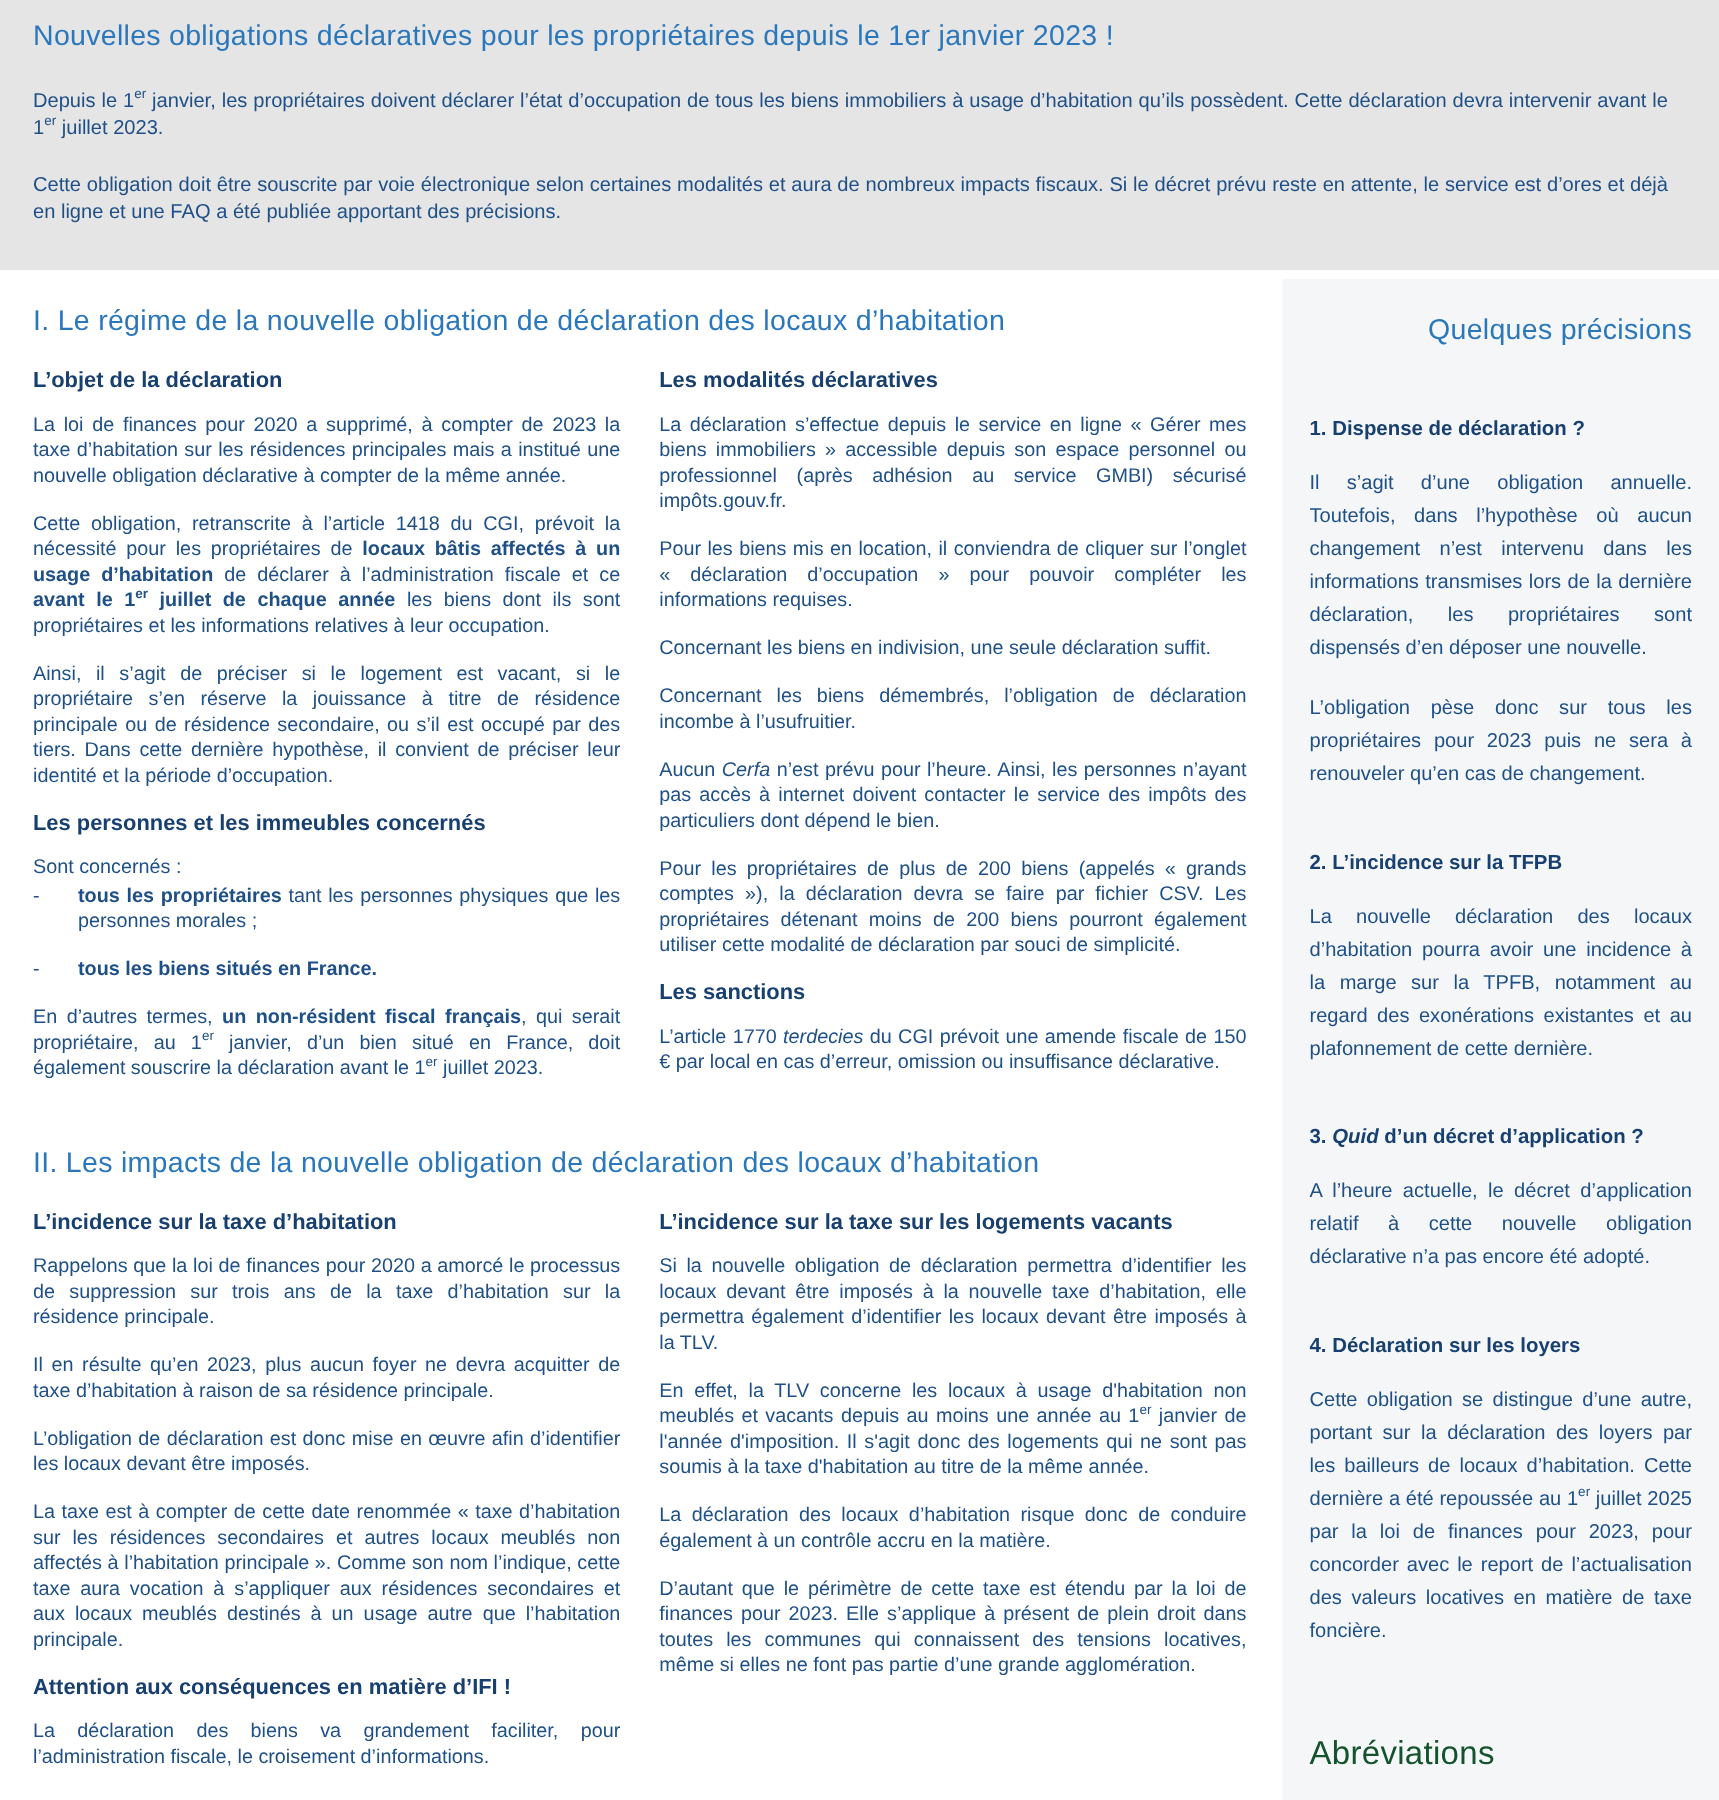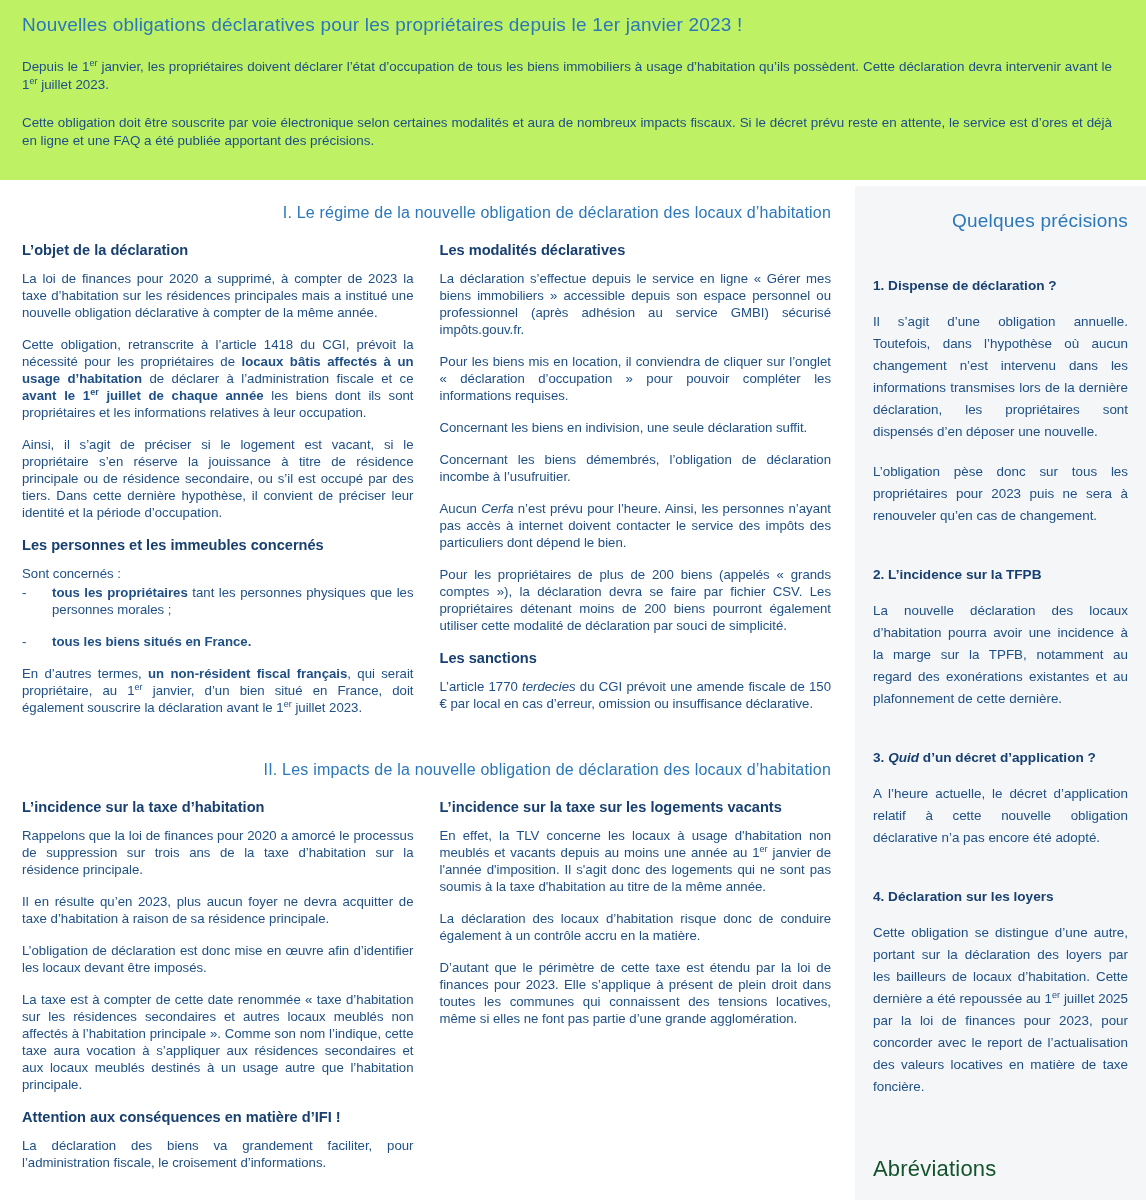--- a/index.html
+++ b/index.html
@@ -4,21 +4,21 @@
 <style>
   html,body{margin:0;padding:0;}
   body{
     width:1146px;height:1200px;overflow:hidden;
     background:#ffffff;
     font-family:"Liberation Sans", sans-serif;
     -webkit-font-smoothing:antialiased;
   }
   
   .header{
-    background:#bef264;
+    background:#e5e5e5;
     padding:14px 22px 10px 22px;
     box-sizing:border-box;
   }
   .doc-title{
     color:#2b77bb;
     font-size:19px;
     font-weight:400;
     margin:0 0 22px 0;
     letter-spacing:.2px;
   }
@@ -37,25 +37,24 @@
     height:1029px;
   }
   .main{
     flex:1;
     padding:4px 24px 0 22px;
     box-sizing:border-box;
     overflow:hidden;
   }
   .section-heading{
     color:#2b77bb;
-    font-size:16px;
+    font-size:19px;
     font-weight:400;
     margin:14px 0 4px 0;
     letter-spacing:.2px;
-    text-align:right;
   }
   .section-2 .section-heading{margin-top:30px;}
   .cols{display:flex;gap:26px;}
   .col{flex:1;min-width:0;}
   .col .sub{
     color:#173f70;
     font-size:14.6px;
     font-weight:700;
     margin:16px 0 12px 0;
   }
@@ -166,20 +165,21 @@
             <div class="sub">L’incidence sur la taxe d’habitation</div>
             <p class="para">Rappelons que la loi de finances pour 2020 a amorcé le processus de suppression sur trois ans de la taxe d’habitation sur la résidence principale.</p>
             <p class="para">Il en résulte qu’en 2023, plus aucun foyer ne devra acquitter de taxe d’habitation à raison de sa résidence principale.</p>
             <p class="para">L’obligation de déclaration est donc mise en œuvre afin d’identifier les locaux devant être imposés.</p>
             <p class="para">La taxe est à compter de cette date renommée « taxe d’habitation sur les résidences secondaires et autres locaux meublés non affectés à l’habitation principale ».  Comme son nom l’indique,  cette taxe aura vocation à s’appliquer  aux résidences secondaires et aux locaux meublés destinés à un usage autre que l’habitation principale.</p>
             <div class="sub">Attention aux conséquences en matière d’IFI !</div>
             <p class="para">La déclaration des biens va grandement faciliter, pour l’administration fiscale,  le croisement d’informations.</p>
           </div>
         <div class="col">
             <div class="sub">L’incidence sur la taxe sur les logements vacants</div>
+            <p class="para">Si la nouvelle obligation de déclaration permettra d’identifier les locaux devant être imposés à la nouvelle taxe d’habitation, elle permettra également d’identifier les locaux devant être imposés à la TLV.</p>
             <p class="para">En effet, la TLV concerne les locaux à usage d'habitation non meublés et vacants depuis au moins une année au 1<sup>er</sup> janvier de l'année d'imposition. Il s'agit donc des logements qui ne sont pas soumis à la taxe d'habitation au titre de la même année.</p>
             <p class="para">La déclaration des locaux d’habitation risque donc de conduire également à un contrôle accru en la matière.</p>
             <p class="para">D’autant que le périmètre de cette taxe est étendu par la loi de finances pour 2023. Elle s’applique à présent de plein droit dans toutes les communes qui connaissent des tensions locatives, même si elles ne font pas partie d’une grande agglomération.</p>
           </div>
       </div>
     </div>
 
   </div>
 
   <div class="sidebar">

